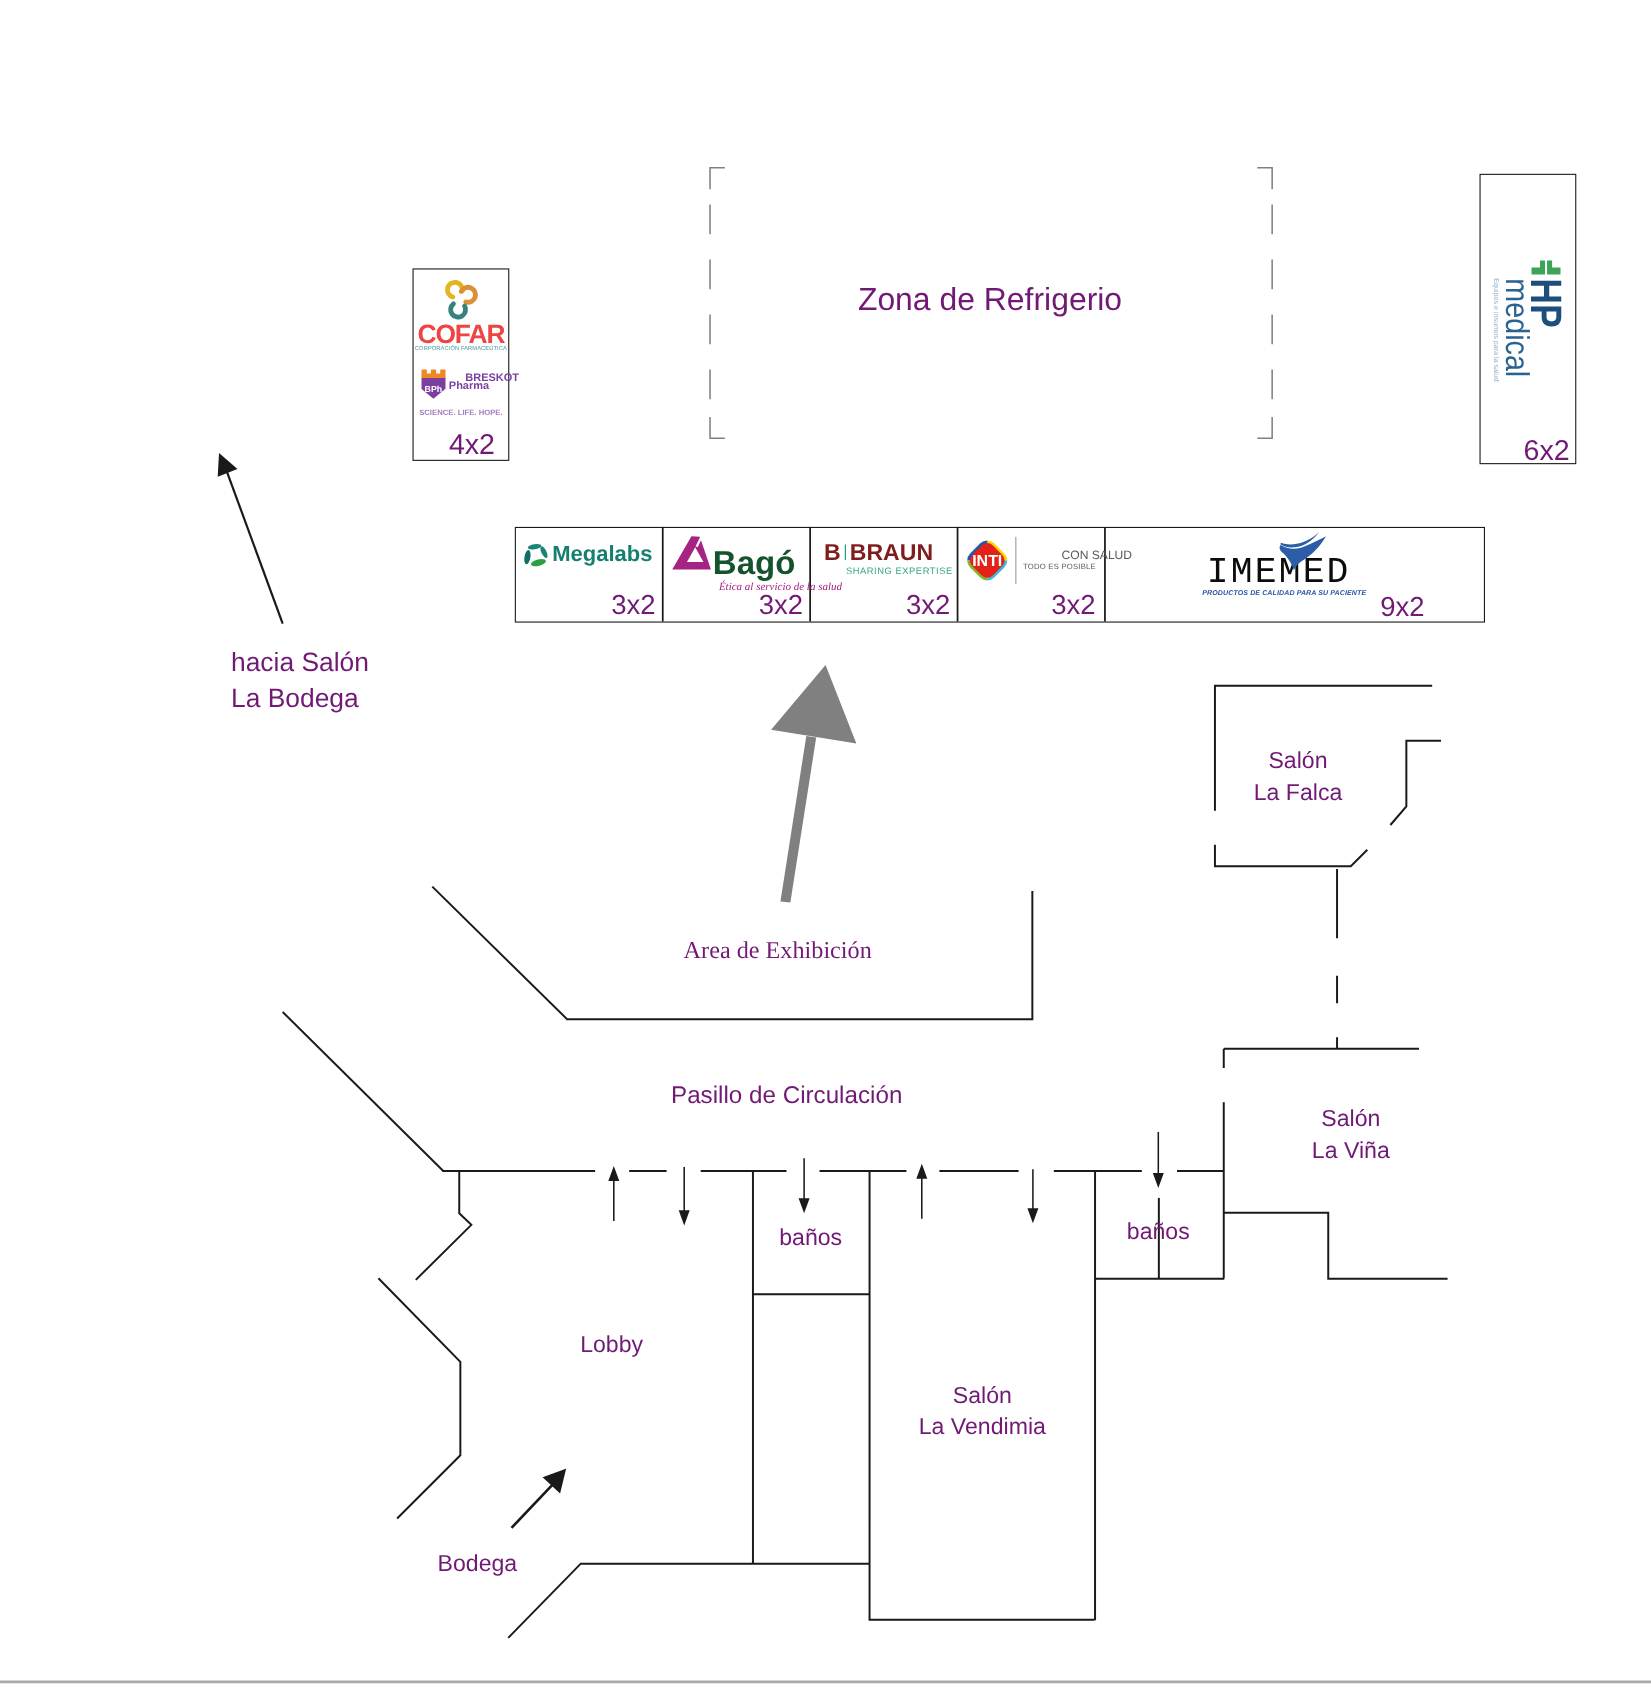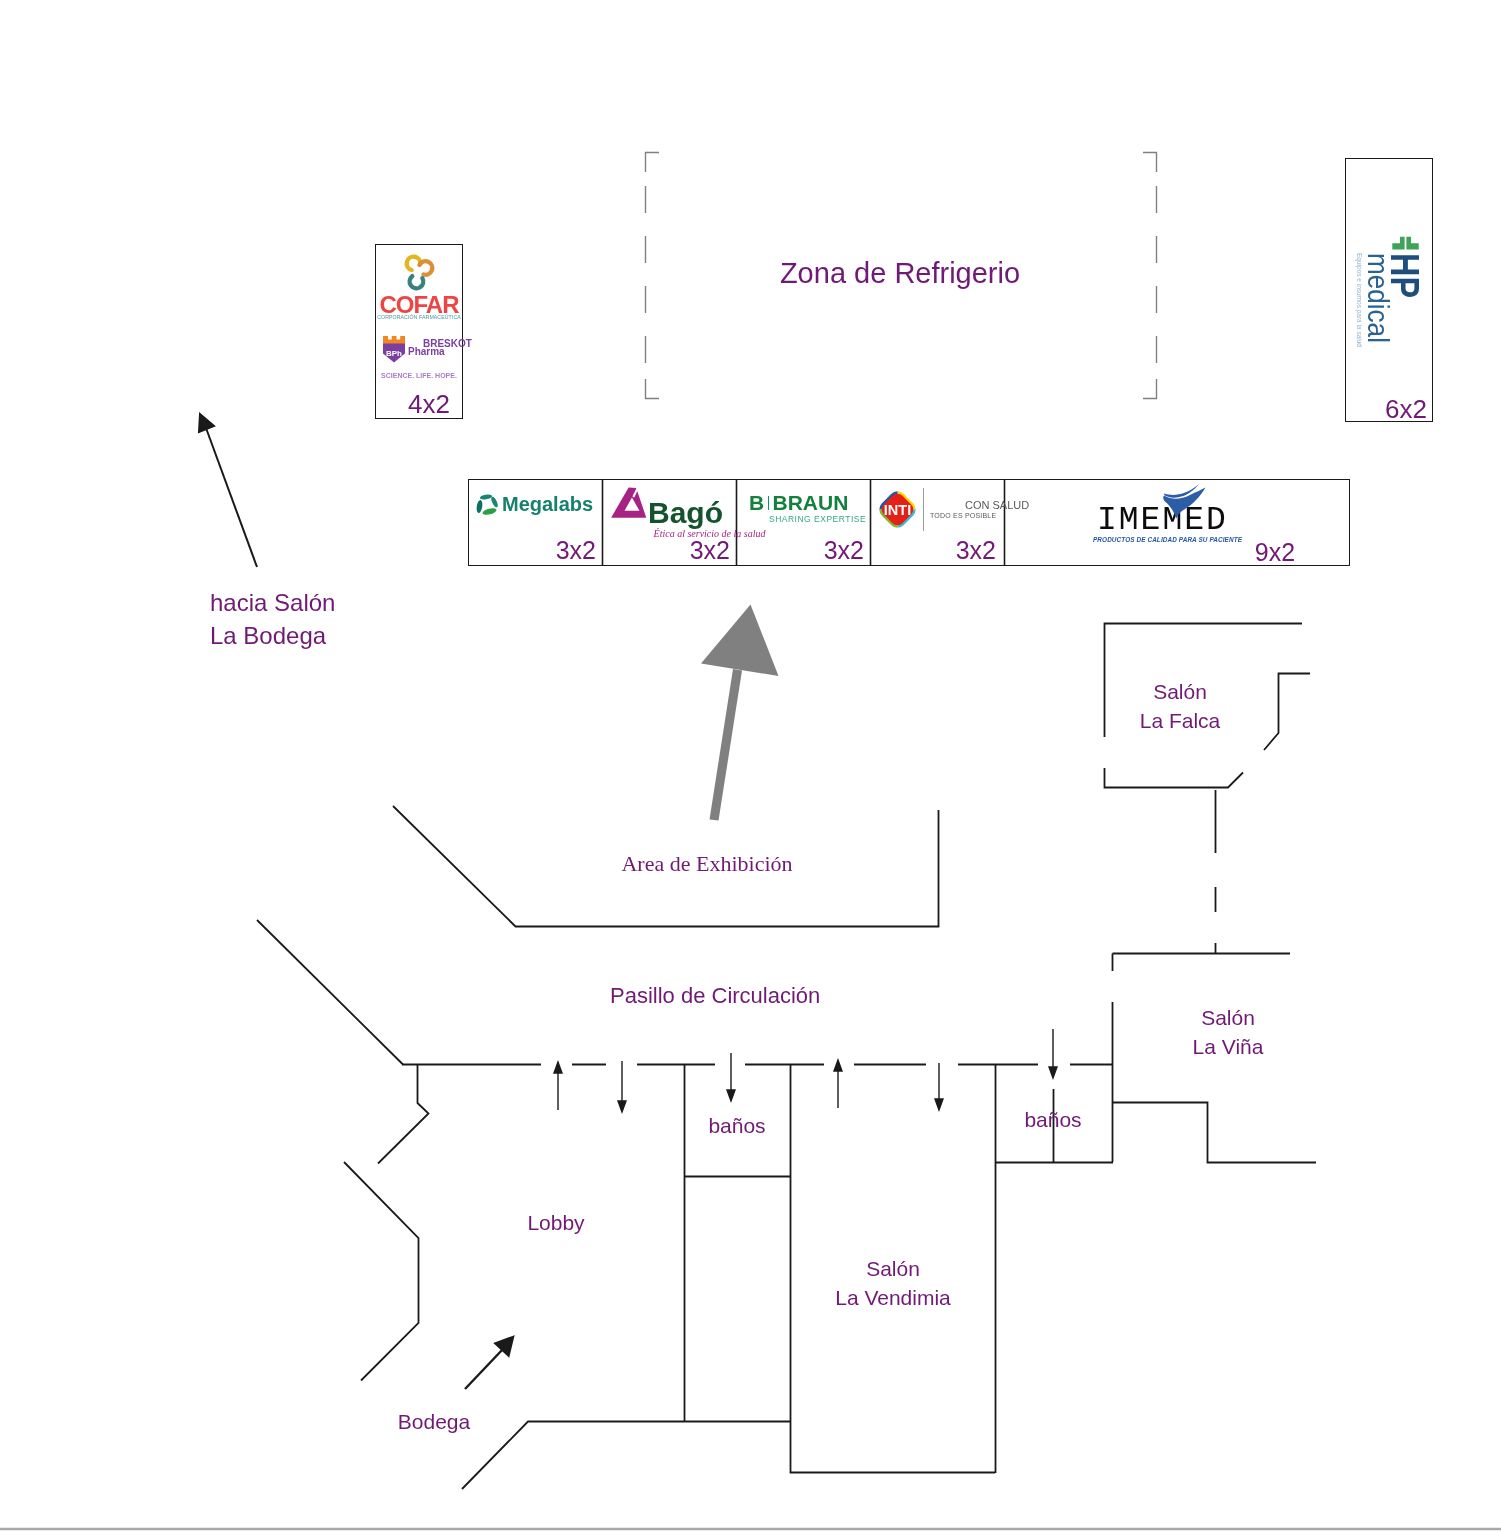--- a/index.html
+++ b/index.html
@@ -151,21 +151,21 @@
 <div class="lbl" style="left:502px;top:493px;font-size:20px;font-weight:bold;color:#16806e;">Megalabs</div>
 
 <svg class="abs" style="left:608px;top:485px" width="40" height="35" viewBox="0 0 40 35">
   <polygon points="20.6,2.6 28.2,2.9 38.3,32.7 3.1,32.7" fill="#a62383"></polygon>
   <polygon points="24,12.6 16.5,25.8 31.5,25.8" fill="#fff"></polygon>
   <line x1="25.3" y1="12" x2="29.6" y2="3.2" stroke="#fff" stroke-width="2"></line>
 </svg>
 <div class="lbl" style="left:648px;top:496px;font-size:30px;font-weight:bold;color:#14532d;">Bagó</div>
 <div class="lbl" style="left:610px;top:528.4px;width:115px;text-align:center;font-size:10px;font-style:italic;color:#a62383;font-family:'Liberation Serif',serif;margin-left:42px;">Ética al servicio de la salud</div>
 
-<div class="lbl" style="left:749px;top:491px;font-size:21px;font-weight:bold;color:#15803d;">B<span style="display:inline-block;width:1.3px;height:14px;background:#009a66;margin:0 3px 0 4px;"></span>BRAUN</div>
+<div class="lbl" style="left:749px;top:491px;font-size:21px;font-weight:bold;color:#7f1d1d;">B<span style="display:inline-block;width:1.3px;height:14px;background:#009a66;margin:0 3px 0 4px;"></span>BRAUN</div>
 <div class="lbl" style="left:769px;top:513.5px;font-size:8.5px;letter-spacing:0.5px;color:#33a884;">SHARING EXPERTISE</div>
 
 <svg class="abs" style="left:874px;top:486px" width="47" height="47" viewBox="0 0 47 47">
   <defs>
       <clipPath id="dmc">
         <rect x="8" y="8" width="31" height="31" rx="9" transform="rotate(45 23.5 23.5)"></rect>
       </clipPath>
     </defs>
   <g clip-path="url(#dmc)">
     <polygon points="23.5,23.5 -3,-3 50,-3" fill="#ffd800" transform="rotate(45 23.5 23.5)"></polygon>

